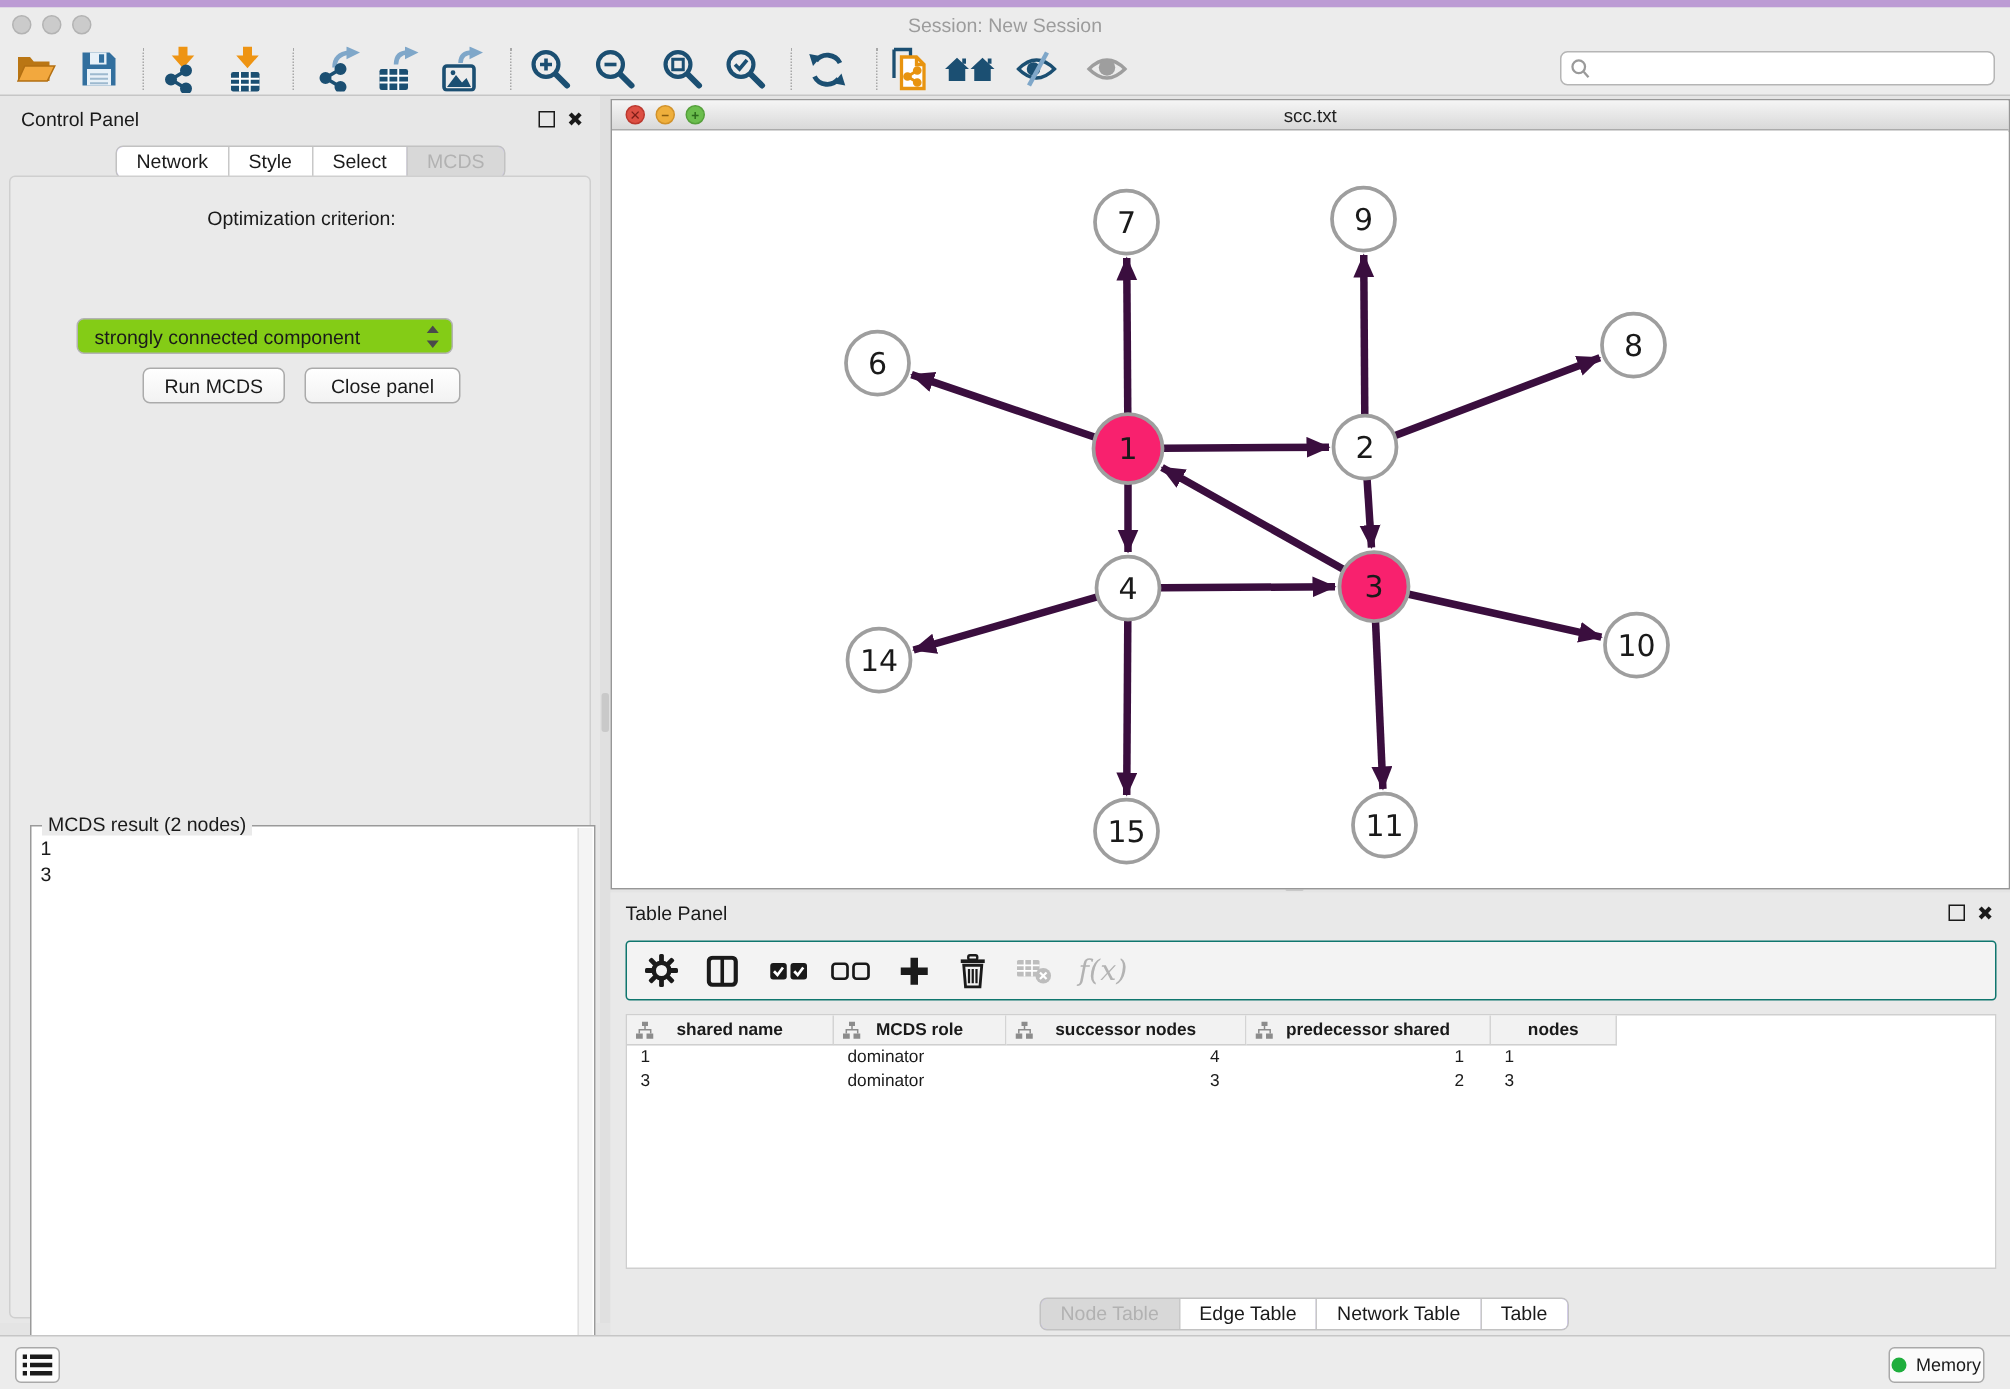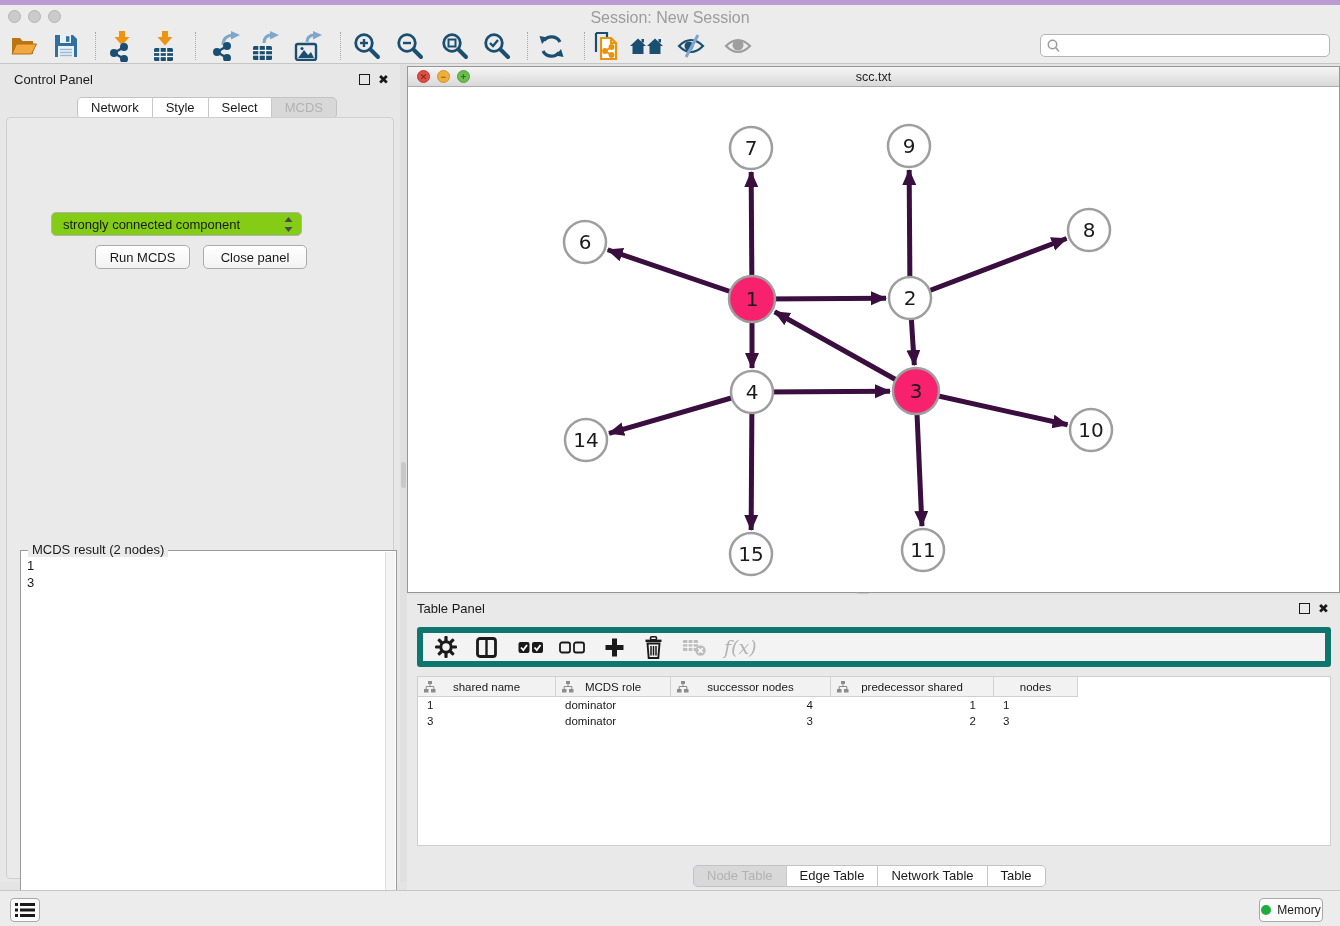--- a/index.html
+++ b/index.html
@@ -12,21 +12,21 @@
     -webkit-font-smoothing:antialiased;
   }
   .abs { position:absolute; }
 
   
   .top-accent { position:absolute; left:0; top:0; width:1340px; height:5px; }
   .titlebar { position:absolute; left:0; top:5px; width:1340px; height:23px; background:#ececec; }
   .tl-dot { position:absolute; top:5px; width:13px; height:13px; border-radius:50%;
             background:#cbcbcb; border:1px solid #b3b3b3; }
   .win-title { position:absolute; left:0; top:4px; width:100%; text-align:center;
-               color:#9c9c9c; font-size:16px; }
+               color:#9c9c9c; font-size:13px; }
   .toolbar { position:absolute; left:0; top:28px; width:1340px; height:36px;
              background:#ececec; border-bottom:1px solid #c6c6c6; }
   .tbtn { position:absolute; top:1px; width:34px; height:34px;
           display:flex; align-items:center; justify-content:center; }
   .tsep { position:absolute; top:4px; height:28px; width:0; border-left:1px dotted #a8a8a8; }
   .searchbox { position:absolute; right:10px; top:6px; width:290px; height:23px;
                background:#fff; border:1px solid #b5b5b5; border-radius:5px; }
   .searchbox input { position:absolute; left:24px; top:1px; width:260px; height:19px;
                      border:none; outline:none; font-size:12px; background:transparent;
                      font-family:inherit; }
@@ -73,28 +73,28 @@
   .net-titlebar { position:absolute; left:0; top:0; width:100%; height:20px;
                   background:linear-gradient(#f5f5f5,#d9d9d9); border-bottom:1px solid #ababab; }
   .net-title { position:absolute; width:100%; text-align:center; top:3px; font-size:12.5px; color:#222; }
   .light { position:absolute; top:3px; width:13px; height:13px; border-radius:50%;
            font-size:9px; font-weight:bold; text-align:center; line-height:13px; }
   .net-body { position:absolute; left:0; top:21px; width:931px; height:504px; background:#fff; }
 
   
   .table-panel { position:absolute; left:407px; top:595px; width:933px; height:295px; background:#e9e9e9; }
   .tp-toolbar { position:absolute; left:10px; top:32px; width:914px; height:40px;
-                background:#f3f3f3; border:6px solid #0f766e; border-radius:3px;
+                background:#f3f3f3; border:1px solid #0f766e; border-radius:3px;
                 display:flex; align-items:center; padding-left:12px; gap:15px; }
   .tp-toolbar .ticon { display:flex; align-items:center; justify-content:center; }
   .fx-label { font-family:"DejaVu Serif","Liberation Serif",serif; font-style:italic;
               color:#b3b3b3; font-size:19px; }
   .nt-table { position:absolute; left:10px; top:81px; width:914px; height:170px;
               background:#fff; border:1px solid #cfcfcf; }
-  .nt-header { display:flex; height:20px; }
+  .nt-header { display:flex; height:20px;font-weight:bold; }
   .nt-hcell { position:relative; background:#f2f2f2; border-right:1px solid #d4d4d4;
               border-bottom:1px solid #cfcfcf; display:flex; align-items:center;
               justify-content:center; font-size:11.5px; }
   .nt-hcell svg { position:absolute; left:6px; top:4px; }
   .nt-row { display:flex; height:16px; font-size:11.5px; align-items:center; }
   .nt-cell { overflow:hidden; white-space:nowrap; }
   .tp-tabs { position:absolute; left:286px; top:270px; }
 
   
   .statusbar { position:absolute; left:0; top:890px; width:1340px; height:36px;
@@ -291,20 +291,21 @@
     <span class="abs float-icon" style="left:359px; top:10px"></span>
     <span class="abs close-x" style="left:378px; top:10px">✖</span>
     <div class="abs tabgroup" style="left:77px; top:33px" id="cp-tabs">
         <div class="tab">Network</div>
         <div class="tab">Style</div>
         <div class="tab">Select</div>
         <div class="tab active">MCDS</div>
       </div>
 
     <div class="cp-body">
+      <div class="abs" style="left:0; top:20px; width:388px; text-align:center;">Optimization criterion:</div>
       <div class="dropdown">
         <span class="dd-label">strongly connected component</span>
         <svg width="9" height="15" viewBox="0 0 9 15" style="margin-right:8px">
           <path d="M4.5 0 L8.5 5 H0.5 z" fill="#4a4a4a"></path>
           <path d="M4.5 15 L0.5 10 H8.5 z" fill="#4a4a4a"></path>
         </svg>
       </div>
       <div class="btn" style="left:88px; top:127px; width:95px">Run MCDS</div>
       <div class="btn" style="left:196px; top:127px; width:104px">Close panel</div>
 

